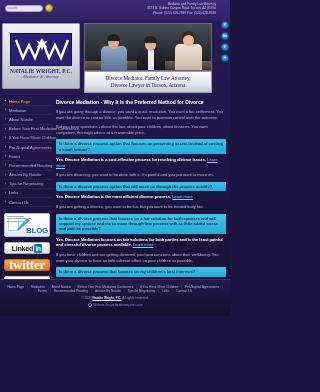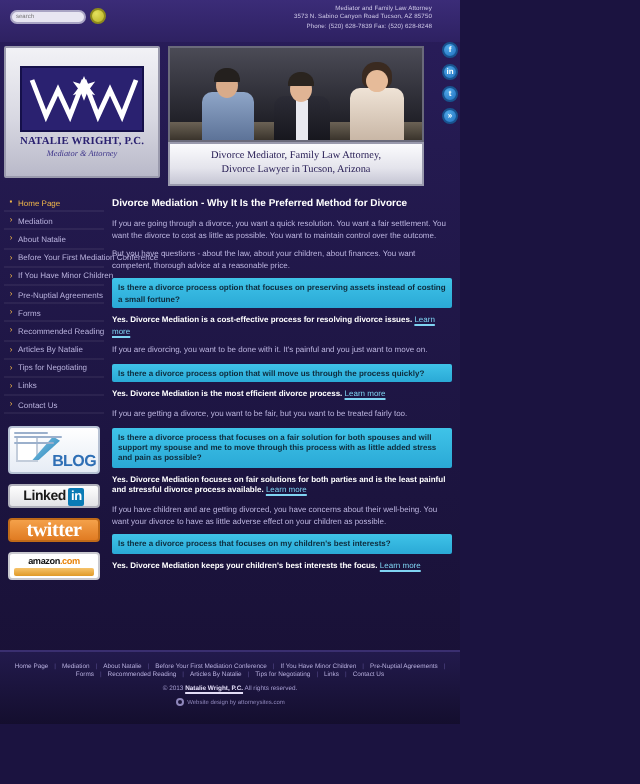--- a/index.html
+++ b/index.html
@@ -4,21 +4,21 @@
 <style>
   * { box-sizing: border-box; margin: 0; padding: 0; }
   html, body {
     width: 230px; height: 392px;
     font-family: "Liberation Sans", sans-serif;
     background: #1b1340;
     overflow: hidden;
   }
   #page {
     position: relative;
-    width: 230px; height: 362px;
+    width: 230px; height: 316px;
     background: linear-gradient(180deg,#2a1d5c 0%, #241a50 20%, #1d1542 60%, #181034 100%);
   }
 
   
   .topbar {
     position: absolute; top: 0; left: 0; width: 230px; height: 21px;
     background: linear-gradient(180deg,#3b2c78 0%, #2e2162 100%);
   }
   .search-wrap {
     position: absolute; left: 5px; top: 4px;
@@ -166,21 +166,21 @@
     font-size: 7px; font-weight: bold; color: #1a1a1a;
     letter-spacing: -0.2px; gap: 1px;
   }
   .li-box {
     background: #0a7bb5; color: #fff; font-size: 6.5px; font-weight: bold;
     padding: 0 1.5px; border-radius: 1px; line-height: 9px;
   }
   .badge-twitter {
     height: 12px; background: linear-gradient(180deg,#f4a14a,#e07b22);
     border: 0.5px solid #c06a18;
-    color: #fff; font-size: 10px; font-weight: bold;
+    color: #fff; font-size: 13px; font-weight: bold;
     font-family: "Liberation Serif", serif; letter-spacing: -0.2px;
   }
   .badge-amazon {
     height: 14px; background: #ffffff; border: 0.5px solid #c9c9cf;
     flex-direction: column; gap: 1px; padding: 1px;
   }
   .amz-txt { font-size: 4.6px; font-weight: bold; color: #111; letter-spacing: -0.2px; }
   .amz-txt .orange { color: #e8840b; }
   .amz-bar { width: 40px; height: 4px; background: linear-gradient(180deg,#f6c36b,#e09a28); border-radius: 1px; }
 

